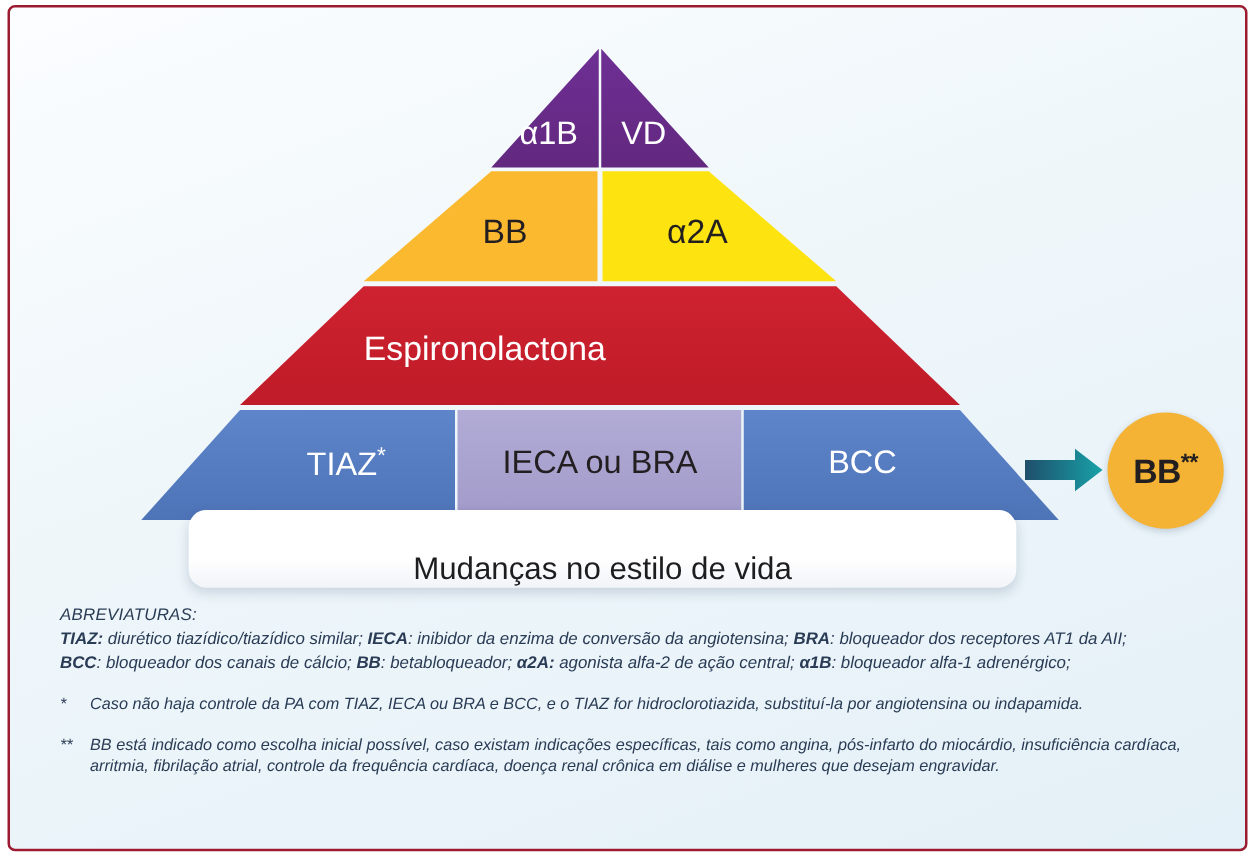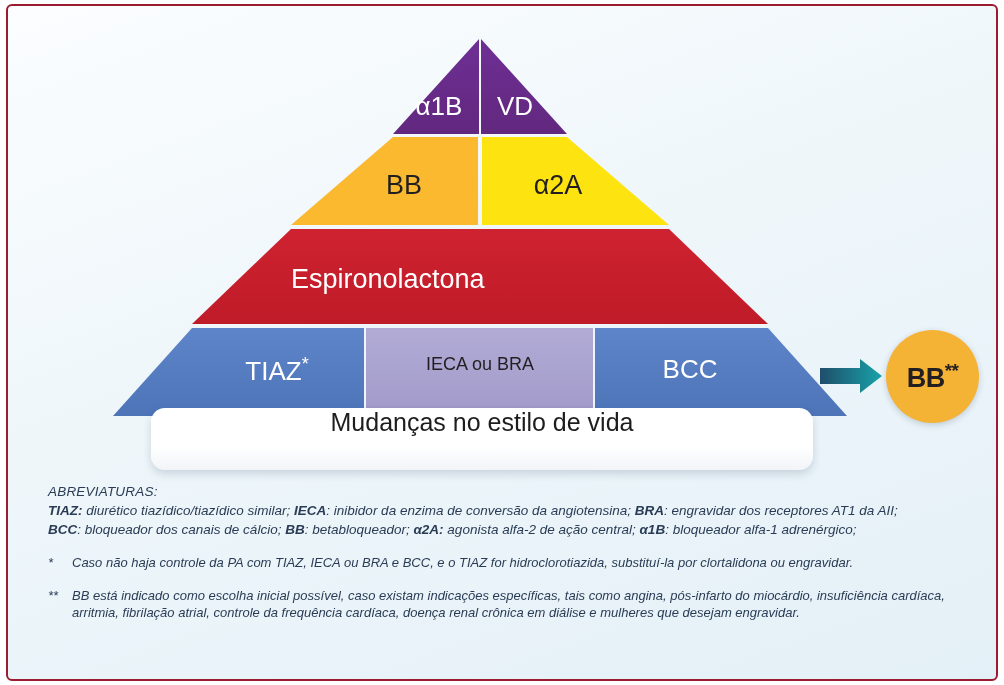--- a/index.html
+++ b/index.html
@@ -42,36 +42,36 @@
              color: #ffffff; font-size: 26px; }
   #lbl-bb  { left: 330px; top: 164px; width: 132px; text-align: center;
              color: #231f20; font-size: 27px; }
   #lbl-a2a { left: 480px; top: 164px; width: 140px; text-align: center;
              color: #231f20; font-size: 27px; }
   #lbl-espiro { left: 283px; top: 258px; width: 378px; 
              color: #ffffff; font-size: 27px; }
   #lbl-tiaz { left: 195px; top: 348px; width: 148px; text-align: center;
              color: #ffffff; font-size: 26px; }
   #lbl-ieca { left: 358px; top: 348px; width: 228px; text-align: center;
-             color: #231f20; font-size: 18px; }
+             color: #231f20; font-size: 26px; }
   #lbl-bcc  { left: 602px; top: 348px; width: 160px; text-align: center;
              color: #ffffff; font-size: 26px; }
 
   .sup { font-size: 0.7em; vertical-align: super; }
 
   
   #lifestyle {
     position: absolute;
     left: 143px; top: 402px;
     width: 662px; height: 62px;
     background: linear-gradient(180deg, #ffffff 0%, #ffffff 62%, #f2f4f8 100%);
     border-radius: 14px;
     box-shadow: 0 4px 9px rgba(30,50,90,0.17);
     display: flex;
-    align-items: flex-start;
+    align-items: flex-end;
     justify-content: center;
   }
   #lifestyle-text {
     font-size: 25px;
     color: #1d1d1f;
   }
 
   
   #bb-circle {
     position: absolute;
@@ -196,31 +196,31 @@
   <div id="bb-circle">
     <span id="bb-circle-text">
       <span>BB</span><span class="sup">**</span>
     </span>
   </div>
 
   <div id="footer">
     <div id="abbr-title">ABREVIATURAS:</div>
 
     <div class="abbr-line">
-      <b>TIAZ:</b><span> diurético tiazídico/tiazídico similar; </span><b>IECA</b><span>: inibidor da enzima de conversão da angiotensina; </span><b>BRA</b><span>: engravidar dos receptores AT1 da AII;</span>
+      <b>TIAZ:</b><span> diurético tiazídico/tiazídico similar; </span><b>IECA</b><span>: inibidor da enzima de conversão da angiotensina; </span><b>BRA</b><span>: bloqueador dos receptores AT1 da AII;</span>
     </div>
 
     <div class="abbr-line">
       <b>BCC</b><span>: bloqueador dos canais de cálcio; </span><b>BB</b><span>: betabloqueador; </span><b>α2A:</b><span> agonista alfa-2 de ação central; </span><b>α1B</b><span>: bloqueador alfa-1 adrenérgico;</span>
     </div>
 
 
     <div class="note">
       <div class="note-mark">*</div>
-      <div class="note-body">Caso não haja controle da PA com TIAZ, IECA ou BRA e BCC, e o TIAZ for hidroclorotiazida, substituí-la por clortalidona ou engravidar.</div>
+      <div class="note-body">Caso não haja controle da PA com TIAZ, IECA ou BRA e BCC, e o TIAZ for hidroclorotiazida, substituí-la por angiotensina ou indapamida.</div>
     </div>
 
     <div class="note">
       <div class="note-mark">**</div>
       <div class="note-body">BB está indicado como escolha inicial possível, caso existam indicações específicas, tais como angina, pós-infarto do miocárdio, insuficiência cardíaca, arritmia, fibrilação atrial, controle da frequência cardíaca, doença renal crônica em diálise e mulheres que desejam engravidar.</div>
     </div>
   </div>
 
 </div>
 

